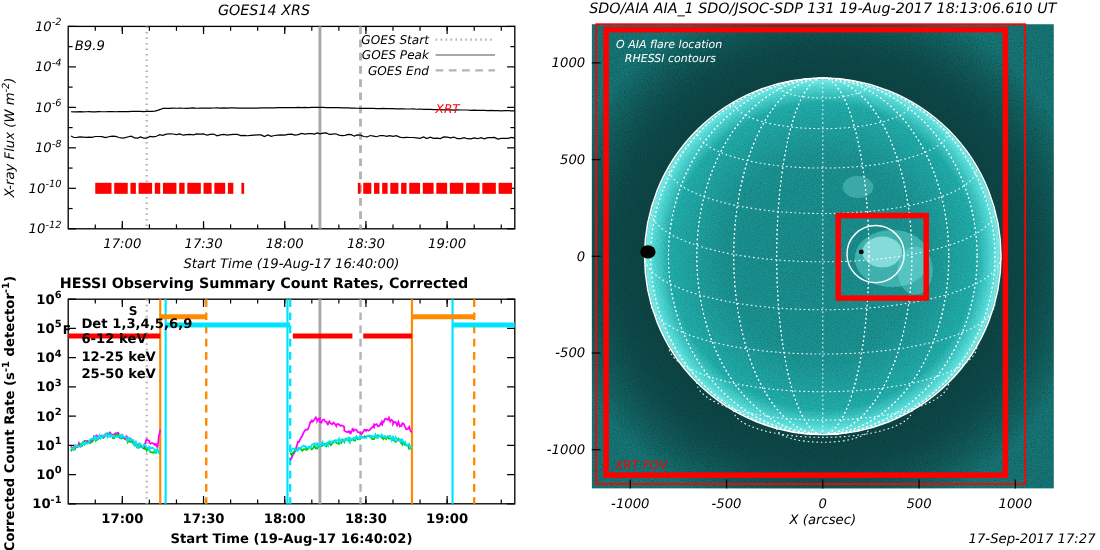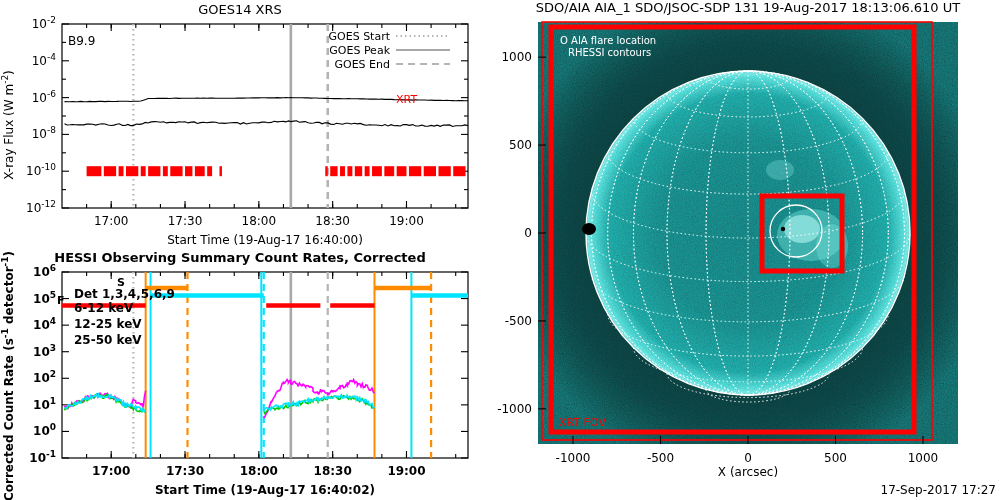--- a/index.html
+++ b/index.html
@@ -35,21 +35,21 @@
   .limb{fill:none;stroke:#ffffff;stroke-width:1.4;}
   .contour{fill:none;stroke:#ffffff;stroke-width:1.3;}
 
   .stamp{font-size:12px;}
 </style>
 </head>
 <body>
 
 <div id="root">
 
-  <div class="panel" style="left:0;top:0;width:480px;height:250px;">
+  <div class="panel" style="left:0;top:0;width:480px;height:250px;font-style:italic;">
     <svg width="480" height="250" viewBox="0 0 480 250">
 
       <text class="ttl" x="240" y="14" text-anchor="middle">GOES14 XRS</text>
 
       <g transform="translate(13,125) rotate(-90)">
         <text class="axlbl" x="0" y="0" text-anchor="middle">
           <tspan>X-ray Flux (W m</tspan><tspan dy="-5" style="font-size:9px">-2</tspan><tspan dy="5">)</tspan>
         </text>
       </g>
 
@@ -322,21 +322,21 @@
         </g>
 
       <g id="hessi-curves">
           <path d="M64.5 157.7 L65.7 160.1 L66.9 158.6 L68.2 160.1 L69.4 157.3 L70.6 158.2 L71.8 154.9 L73.1 157.9 L74.3 156.2 L74.3 155.8 L75.5 154.7 L76.8 153.0 L78.0 153.3 L79.2 152.7 L80.5 154.0 L81.7 154.4 L82.9 152.2 L84.1 153.1 L85.4 148.8 L86.6 149.9 L86.6 148.5 L87.8 147.8 L89.1 149.8 L90.3 150.1 L91.5 148.1 L92.8 147.9 L94.0 150.0 L95.2 148.8 L96.4 147.0 L97.7 145.9 L98.9 146.5 L98.9 147.4 L100.1 145.3 L101.4 147.0 L102.6 147.3 L103.8 146.9 L105.1 145.7 L106.3 145.9 L107.5 145.3 L108.8 149.6 L110.0 148.5 L111.2 147.7 L111.2 149.2 L112.4 150.0 L113.7 151.3 L114.9 148.6 L116.1 150.1 L117.4 151.1 L118.6 150.8 L118.6 152.4 L119.8 153.4 L121.1 152.5 L122.3 155.7 L123.5 155.1 L124.7 157.0 L126.0 157.4 L126.0 156.8 L127.2 156.9 L128.4 158.2 L129.7 159.0 L130.9 159.6 L130.9 159.4 L132.1 154.8 L133.4 150.7 L133.4 151.4 L134.6 152.3 L135.8 153.0 L135.8 154.5 L137.0 155.4 L138.3 154.6 L139.5 155.5 L140.7 156.5 L140.7 155.6 L142.0 155.7 L143.2 159.5 L143.2 159.1 L144.4 149.0 L145.7 142.7 M263.8 170.1 L265.0 168.6 L266.2 165.7 L266.2 165.3 L267.5 163.9 L268.7 160.5 L269.9 157.0 L271.2 153.0 L271.2 154.6 L272.4 152.3 L273.6 149.9 L274.8 148.1 L276.1 145.0 L277.3 143.1 L278.5 142.8 L278.5 142.6 L279.8 142.5 L281.0 139.5 L282.2 135.3 L283.5 135.5 L283.5 134.2 L284.7 134.9 L285.9 133.4 L287.1 131.5 L288.4 133.8 L288.4 134.7 L289.6 132.7 L290.8 132.3 L290.8 135.8 L292.1 136.3 L293.3 133.8 L294.5 133.4 L295.8 135.3 L297.0 135.7 L298.2 138.4 L298.2 137.7 L299.4 135.1 L300.7 136.9 L301.9 137.8 L303.1 136.2 L304.4 137.4 L305.6 139.1 L305.6 138.4 L306.8 137.5 L308.1 137.8 L309.3 139.0 L310.5 138.7 L311.8 139.3 L313.0 140.2 L313.0 143.4 L314.2 144.2 L315.4 144.8 L316.7 144.3 L317.9 145.5 L317.9 144.4 L319.1 145.4 L320.4 142.6 L320.4 141.2 L321.6 143.7 L322.8 142.4 L324.1 142.9 L325.3 144.9 L326.5 145.0 L327.7 145.0 L327.7 146.4 L329.0 146.4 L330.2 144.4 L331.4 142.7 L332.7 143.6 L332.7 142.7 L333.9 142.7 L335.1 143.5 L336.4 142.6 L337.6 141.2 L338.8 139.8 L340.0 140.6 L340.0 137.8 L341.3 138.1 L342.5 137.6 L343.7 139.7 L345.0 139.1 L346.2 136.6 L347.4 137.9 L347.4 135.0 L348.7 136.0 L349.9 132.9 L351.1 132.6 L352.4 133.7 L352.4 134.2 L353.6 131.7 L354.8 135.2 L356.0 133.7 L357.3 135.1 L357.3 137.5 L358.5 135.7 L359.7 135.8 L361.0 138.8 L362.2 135.6 L363.4 139.6 L364.7 138.6 L364.7 139.8 L365.9 136.8 L367.1 137.3 L368.3 140.0 L369.6 142.7 L369.6 142.5 L370.8 142.0 L372.0 140.1 L373.3 144.1 L374.5 145.1 " fill="none" stroke="#ff00ff" stroke-width="1.6"></path>
           <path d="M64.5 162.3 L65.7 159.3 L66.9 160.9 L68.2 159.6 L69.4 157.3 L70.6 157.3 L71.8 156.4 L73.1 156.0 L74.3 155.0 L74.3 158.1 L75.5 154.5 L76.8 156.1 L78.0 153.1 L79.2 154.8 L80.5 153.4 L81.7 154.7 L82.9 154.3 L84.1 152.9 L85.4 150.0 L86.6 151.9 L86.6 149.4 L87.8 152.0 L89.1 151.3 L90.3 150.1 L91.5 149.2 L92.8 148.5 L94.0 149.6 L95.2 147.1 L96.4 146.3 L97.7 146.6 L98.9 147.2 L98.9 148.3 L100.1 147.7 L101.4 146.8 L102.6 150.2 L103.8 150.2 L105.1 147.5 L106.3 146.6 L107.5 148.5 L108.8 147.2 L110.0 150.3 L111.2 149.2 L111.2 150.4 L112.4 149.9 L113.7 149.1 L114.9 150.4 L116.1 154.0 L117.4 151.5 L118.6 154.4 L118.6 152.3 L119.8 152.6 L121.1 155.4 L122.3 156.6 L123.5 156.6 L124.7 159.0 L126.0 158.9 L126.0 156.4 L127.2 158.1 L128.4 156.9 L129.7 159.1 L130.9 159.8 L130.9 159.4 L132.1 158.9 L133.4 161.8 L134.6 159.3 L135.8 159.3 L135.8 161.5 L137.0 163.0 L138.3 163.3 L139.5 163.6 L140.7 162.0 L140.7 163.3 L142.0 163.8 L143.2 160.7 L144.4 163.3 L145.7 164.4 M263.8 163.4 L265.0 165.7 L266.2 163.7 L267.5 162.6 L268.7 160.5 L269.9 161.2 L271.2 160.4 L271.2 159.7 L272.4 160.0 L273.6 160.1 L274.8 161.8 L276.1 160.3 L277.3 160.4 L278.5 161.0 L278.5 159.5 L279.8 160.3 L281.0 158.3 L282.2 159.0 L283.5 160.6 L284.7 159.3 L285.9 157.2 L287.1 159.6 L288.4 159.7 L288.4 159.0 L289.6 157.9 L290.8 157.3 L292.1 157.6 L293.3 157.0 L294.5 155.7 L295.8 155.5 L297.0 157.6 L298.2 155.8 L298.2 155.6 L299.4 154.4 L300.7 156.7 L301.9 155.4 L303.1 153.9 L304.4 152.5 L305.6 154.4 L306.8 155.2 L308.1 155.5 L308.1 154.1 L309.3 152.3 L310.5 154.4 L311.8 151.9 L313.0 153.8 L314.2 150.8 L315.4 151.3 L316.7 152.1 L317.9 153.7 L317.9 152.8 L319.1 152.3 L320.4 151.0 L321.6 152.3 L322.8 152.5 L324.1 149.3 L325.3 151.2 L326.5 150.7 L327.7 150.5 L327.7 150.7 L329.0 149.1 L330.2 149.9 L331.4 148.5 L332.7 149.5 L333.9 148.3 L335.1 148.4 L336.4 149.1 L337.6 150.3 L337.6 149.0 L338.8 151.4 L340.0 151.1 L341.3 148.8 L342.5 148.2 L343.7 147.7 L345.0 148.8 L346.2 149.0 L347.4 150.0 L347.4 148.8 L348.7 151.0 L349.9 148.8 L351.1 151.1 L352.4 149.0 L353.6 150.7 L354.8 150.8 L356.0 150.2 L357.3 151.0 L357.3 152.1 L358.5 152.6 L359.7 153.7 L361.0 152.5 L362.2 150.7 L363.4 151.9 L364.7 155.4 L364.7 152.3 L365.9 156.2 L367.1 154.3 L368.3 156.7 L369.6 156.6 L369.6 156.7 L370.8 156.8 L372.0 160.0 L373.3 159.5 L374.5 159.9 " fill="none" stroke="#00cc00" stroke-width="1.6"></path>
           <path d="M64.5 159.5 L65.7 159.8 L66.9 160.4 L68.2 156.9 L69.4 157.5 L70.6 157.5 L71.8 158.0 L73.1 157.8 L74.3 155.4 L74.3 156.7 L75.5 154.1 L76.8 155.9 L78.0 153.9 L79.2 155.2 L80.5 155.0 L81.7 152.1 L82.9 150.9 L84.1 151.0 L85.4 150.8 L86.6 148.1 L86.6 152.1 L87.8 149.9 L89.1 151.1 L90.3 147.6 L91.5 150.6 L92.8 148.6 L94.0 148.0 L95.2 148.1 L96.4 146.4 L97.7 149.4 L98.9 147.4 L98.9 146.9 L100.1 149.0 L101.4 147.4 L102.6 148.9 L103.8 149.1 L105.1 149.3 L106.3 149.0 L107.5 149.4 L108.8 147.4 L110.0 149.5 L111.2 148.6 L111.2 147.6 L112.4 149.1 L113.7 149.1 L114.9 149.7 L116.1 152.6 L117.4 150.2 L118.6 153.1 L118.6 152.4 L119.8 151.5 L121.1 152.3 L122.3 156.6 L123.5 153.6 L124.7 158.2 L126.0 158.9 L126.0 158.0 L127.2 155.3 L128.4 157.0 L129.7 158.4 L130.9 156.3 L130.9 156.2 L132.1 156.6 L133.4 159.1 L134.6 159.3 L135.8 160.9 L135.8 158.1 L137.0 159.5 L138.3 159.1 L139.5 159.3 L140.7 161.1 L140.7 161.8 L142.0 163.3 L143.2 160.3 L144.4 163.6 L145.7 163.2 M263.8 163.3 L265.0 160.9 L266.2 159.7 L267.5 160.0 L268.7 160.9 L269.9 161.6 L271.2 159.7 L271.2 161.0 L272.4 159.4 L273.6 158.9 L274.8 158.2 L276.1 157.0 L277.3 158.2 L278.5 158.5 L278.5 158.1 L279.8 159.3 L281.0 158.0 L282.2 159.4 L283.5 156.2 L284.7 155.7 L285.9 155.2 L287.1 155.7 L288.4 157.6 L288.4 155.0 L289.6 155.9 L290.8 157.6 L292.1 156.3 L293.3 153.8 L294.5 156.7 L295.8 157.4 L297.0 154.8 L298.2 156.7 L298.2 154.1 L299.4 153.0 L300.7 153.9 L301.9 153.0 L303.1 153.2 L304.4 153.9 L305.6 152.3 L306.8 152.5 L308.1 150.9 L308.1 151.5 L309.3 154.4 L310.5 151.7 L311.8 153.1 L313.0 152.9 L314.2 151.4 L315.4 152.2 L316.7 149.6 L317.9 149.7 L317.9 153.0 L319.1 150.9 L320.4 151.5 L321.6 150.0 L322.8 150.9 L324.1 148.6 L325.3 150.3 L326.5 150.4 L327.7 148.1 L327.7 150.3 L329.0 149.8 L330.2 149.3 L331.4 150.1 L332.7 150.1 L333.9 148.4 L335.1 147.9 L336.4 148.2 L337.6 149.4 L337.6 148.2 L338.8 148.5 L340.0 149.0 L341.3 146.8 L342.5 150.1 L343.7 150.0 L345.0 148.0 L346.2 148.8 L347.4 148.6 L347.4 147.6 L348.7 149.4 L349.9 149.2 L351.1 149.7 L352.4 148.6 L353.6 148.5 L354.8 148.1 L356.0 152.0 L357.3 148.1 L357.3 149.0 L358.5 151.6 L359.7 149.4 L361.0 152.8 L362.2 152.5 L363.4 151.7 L364.7 151.5 L364.7 153.5 L365.9 151.9 L367.1 154.5 L368.3 153.6 L369.6 157.7 L369.6 156.9 L370.8 156.3 L372.0 155.5 L373.3 159.6 L374.5 158.6 " fill="none" stroke="#00e5ff" stroke-width="1.6"></path>
         </g>
     </svg>
   </div>
 
-  <div class="panel" style="left:480px;top:0;width:520px;height:424px;">
+  <div class="panel" style="left:480px;top:0;width:520px;height:424px;font-style:italic;">
     <svg width="520" height="500" viewBox="0 0 520 500">
       <defs>
         <radialGradient id="diskGrad" cx="50%" cy="50%" r="50%">
           <stop offset="0%" stop-color="#0d4d4d"></stop>
           <stop offset="55%" stop-color="#0f5a59"></stop>
           <stop offset="86%" stop-color="#1b8c88"></stop>
           <stop offset="96%" stop-color="#7fe8e2"></stop>
           <stop offset="99%" stop-color="#c9fffb"></stop>
           <stop offset="100%" stop-color="#2a6e6c"></stop>
         </radialGradient>

